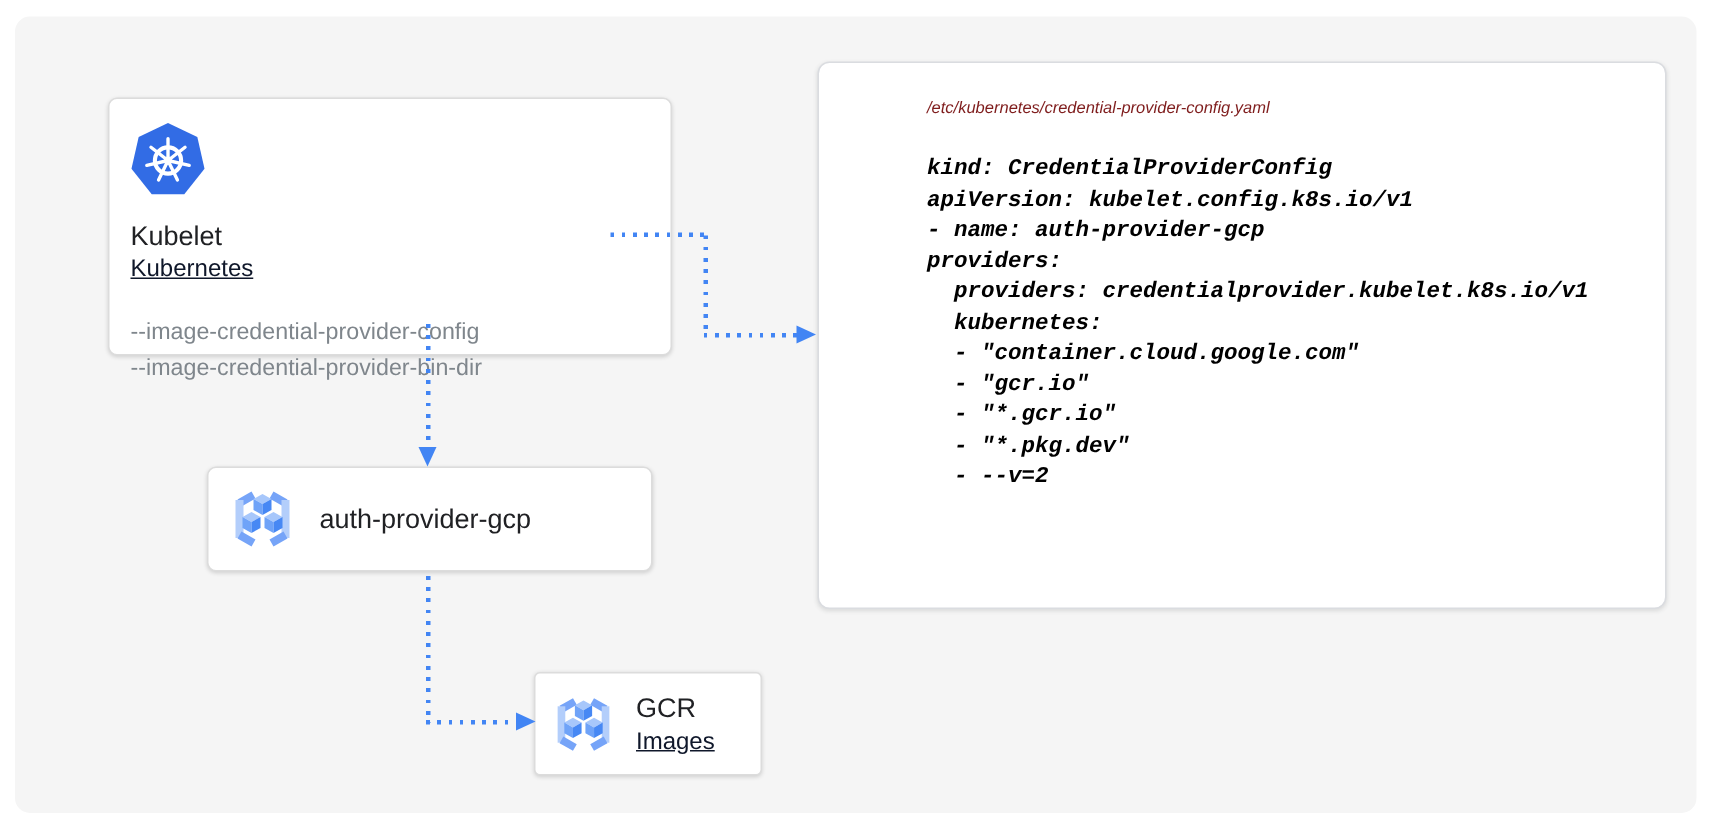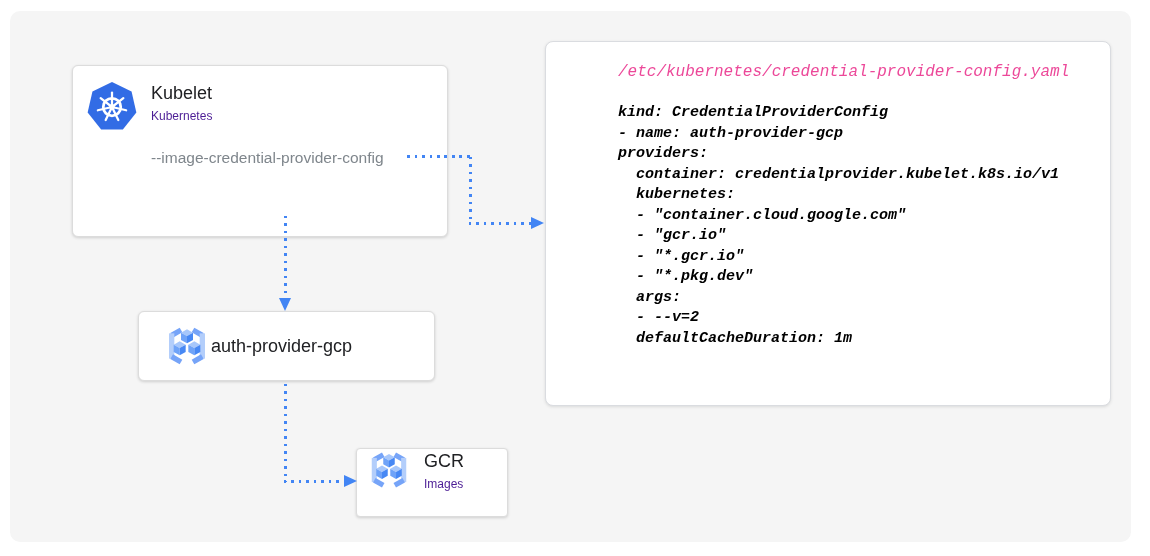--- a/index.html
+++ b/index.html
@@ -9,40 +9,40 @@
 
   .canvas { position:absolute; left:10px; top:11px; width:1121px; height:531px;
     background:#f5f5f5; border-radius:10px; }
 
   .card { position:absolute; background:#ffffff; border:1px solid #dcdcdc;
     box-shadow:0 1px 3px rgba(0,0,0,0.16); }
 
   
   .kubelet-card { left:72px; top:65px; width:376px; height:172px; border-radius:6px;
     padding:15px 0 0 14px; }
-  .kubelet-row { display:flex; flex-direction:row; gap:14px; }
+  .kubelet-row { display:flex; flex-direction:column; gap:14px; }
   .node-title { font-size:18px; color:#202124; line-height:24px; }
-  .node-sub { font-size:12px; color:#4c1d95; line-height:22px; }
+  .node-sub { font-size:16px; color:#0f172a; line-height:22px;text-decoration:underline; }
   .flags { margin-top:19px; }
   .flag { font-size:15.5px; color:#7f868c; line-height:24px; white-space:pre; }
 
   
   .auth-card { left:138px; top:311px; width:297px; height:70px; border-radius:6px;
-    display:flex; align-items:center; padding-left:24px; gap:0; }
+    display:flex; align-items:center; padding-left:12px; gap:14px; }
 
   
   .gcr-card { left:356px; top:448px; width:152px; height:69px; border-radius:4px;
-    display:flex; padding-left:9px; gap:12px; }
+    display:flex; align-items:center; padding-left:9px; gap:12px; }
 
   
   .code-card { left:545px; top:41px; width:566px; height:365px; border-radius:8px;
     border:1px solid #dadce0; box-shadow:0 1px 3px rgba(60,64,67,0.15);
     padding:20px 10px 0 72px; }
-  .code-filename { font-family:Liberation Mono, monospace;
-    font-style:italic; font-size:16px; line-height:20.5px; color:#ec4899;
+  .code-filename { font-family:Liberation Sans, sans-serif;
+    font-style:italic; font-size:11px; line-height:20.5px; color:#7f1d1d;
     white-space:pre; }
   .code-spacer { height:20.5px; }
   .code-line { font-family:"Liberation Mono","DejaVu Sans Mono",monospace;
     font-style:italic; font-weight:bold; font-size:15px; line-height:20.5px;
     color:#000000; white-space:pre; }
 
   
   .dots-h { position:absolute; height:3px;
     background-image:repeating-linear-gradient(to right,#4285f4 0 2.5px,transparent 2.5px 7.5px); }
   .dots-v { position:absolute; width:3px;
@@ -79,20 +79,21 @@
           <line x1="50" y1="52" x2="27.3" y2="34.3"></line>
         </g>
         <circle cx="50" cy="52" r="17.5" fill="none" stroke="#ffffff" stroke-width="5.5"></circle>
         <circle cx="50" cy="52" r="5.5" fill="#ffffff"></circle>
       </svg>
       <div>
         <div class="node-title">Kubelet</div>
         <div class="node-sub">Kubernetes</div>
         <div class="flags">
           <div class="flag">--image-credential-provider-config</div>
+          <div class="flag">--image-credential-provider-bin-dir</div>
         </div>
       </div>
     </div>
   </div>
 
   <div class="card auth-card">
     <svg class="icon-gcr-lg" viewBox="0 0 72 62">
       <g fill="none" stroke-width="8">
         <path d="M27 7 L13 15" stroke="#76a4f8"></path>
         <path d="M13 12 L13 50" stroke="#b3cefb"></path>
@@ -143,31 +144,30 @@
     <div>
       <div class="node-title">GCR</div>
       <div class="node-sub">Images</div>
     </div>
   </div>
 
   <div class="card code-card">
     <div class="code-filename">/etc/kubernetes/credential-provider-config.yaml</div>
     <div class="code-spacer"></div>
     <div class="code-line">kind: CredentialProviderConfig</div>
+    <div class="code-line">apiVersion: kubelet.config.k8s.io/v1</div>
     <div class="code-line">- name: auth-provider-gcp</div>
     <div class="code-line">providers:</div>
-    <div class="code-line">  container: credentialprovider.kubelet.k8s.io/v1</div>
+    <div class="code-line">  providers: credentialprovider.kubelet.k8s.io/v1</div>
     <div class="code-line">  kubernetes:</div>
     <div class="code-line">  - "container.cloud.google.com"</div>
     <div class="code-line">  - "gcr.io"</div>
     <div class="code-line">  - "*.gcr.io"</div>
     <div class="code-line">  - "*.pkg.dev"</div>
-    <div class="code-line">  args:</div>
     <div class="code-line">  - --v=2</div>
-    <div class="code-line">  defaultCacheDuration: 1m</div>
   </div>
 
   <div>
     <div class="dots-h" style="left:407px; top:155px; width:64px;"></div>
     <div class="dots-v" style="left:469px; top:157px; height:67px;"></div>
     <div class="dots-h" style="left:469px; top:222px; width:63px;"></div>
     <div class="tri-right" style="left:531px; top:217px;"></div>
   </div>
 
   <div>

